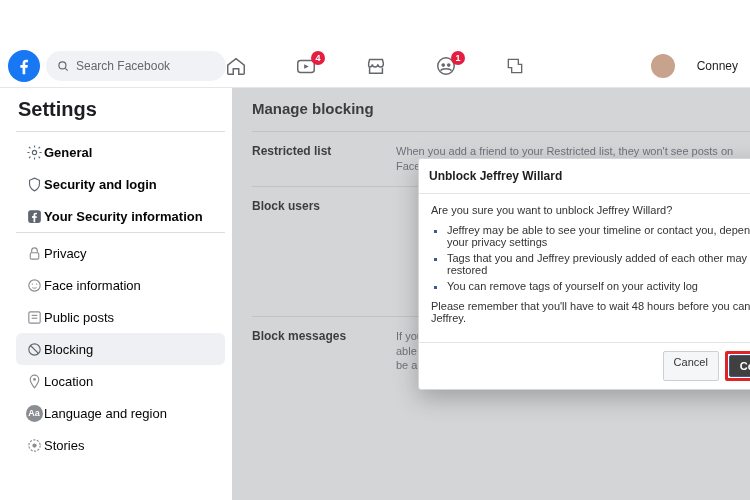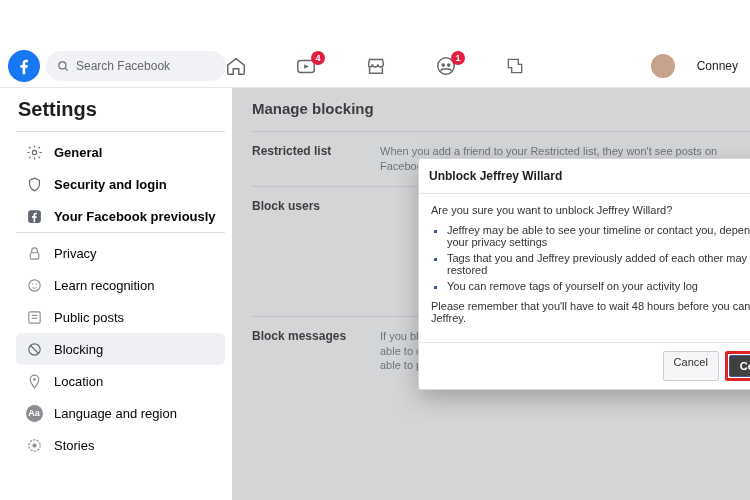--- a/index.html
+++ b/index.html
@@ -91,21 +91,20 @@
     font-weight: 700;
     padding: 4px 0 10px 2px;
   }
   .sb-hr {
     border: none;
     border-top: 1px solid #dadde1;
     margin: 0 0 4px 0;
   }
   .sb-item {
     display: flex; align-items: center;
-    gap: 10px;
     padding: 6px 8px;
     border-radius: 6px;
     font-size: 13px;
     font-weight: 600;
     cursor: pointer;
     color: #050505;
   }
   .sb-item.normal { font-weight: 500; }
   .sb-item.active { background: #eef0f3; }
   .sb-icon {
@@ -123,21 +122,21 @@
   .content h2 {
     font-size: 15px;
     font-weight: 700;
     margin-bottom: 14px;
     color: #1c1e21;
   }
   .section {
     border-top: 1px solid #d0d2d6;
     padding: 12px 0;
     display: flex;
-    gap: 8px;
+    gap: 24px;
   }
   .section-label {
     width: 120px;
     font-weight: 600;
     font-size: 12px;
     color: #1c1e21;
   }
   .section-desc {
     font-size: 11px;
     color: #606770;
@@ -292,42 +291,42 @@
         </span>
       <span>Security and login</span>
     </div>
     <div class="sb-item">
       <span class="sb-icon">
           <svg width="17" height="17" viewBox="0 0 24 24">
             <rect x="3" y="3" width="18" height="18" rx="4" fill="#606770"></rect>
             <path d="M13 20v-6h2l.3-2.4H13V10c0-.7.2-1.1 1.2-1.1h1.2V6.7c-.2 0-1-.1-1.8-.1-1.8 0-3 1.1-3 3.1v1.7H8.6V14h2v6H13z" fill="#fff"></path>
           </svg>
         </span>
-      <span>Your Facebook previously</span>
+      <span>Your Security information</span>
     </div>
     <hr class="sb-hr">
     <div class="sb-item normal">
       <span class="sb-icon">
           <svg width="17" height="17" viewBox="0 0 24 24">
             <rect x="6" y="11" width="12" height="9" rx="2" fill="none" stroke="#8a8d91" stroke-width="1.6"></rect>
             <path d="M8 11V8a4 4 0 0 1 8 0v3" fill="none" stroke="#8a8d91" stroke-width="1.6"></path>
           </svg>
         </span>
       <span>Privacy</span>
     </div>
     <div class="sb-item normal">
       <span class="sb-icon">
           <svg width="17" height="17" viewBox="0 0 24 24">
             <circle cx="12" cy="12" r="8" fill="none" stroke="#8a8d91" stroke-width="1.6"></circle>
             <circle cx="9" cy="10" r="1" fill="#8a8d91"></circle>
             <circle cx="15" cy="10" r="1" fill="#8a8d91"></circle>
             <path d="M9 15c1 1 5 1 6 0" fill="none" stroke="#8a8d91" stroke-width="1.4"></path>
           </svg>
         </span>
-      <span>Learn recognition</span>
+      <span>Face information</span>
     </div>
     <div class="sb-item normal">
       <span class="sb-icon">
           <svg width="17" height="17" viewBox="0 0 24 24">
             <rect x="4" y="4" width="16" height="16" rx="2" fill="none" stroke="#8a8d91" stroke-width="1.6"></rect>
             <line x1="8" y1="9" x2="16" y2="9" stroke="#8a8d91" stroke-width="1.6"></line>
             <line x1="8" y1="13" x2="16" y2="13" stroke="#8a8d91" stroke-width="1.6"></line>
           </svg>
         </span>
       <span>Public posts</span>

